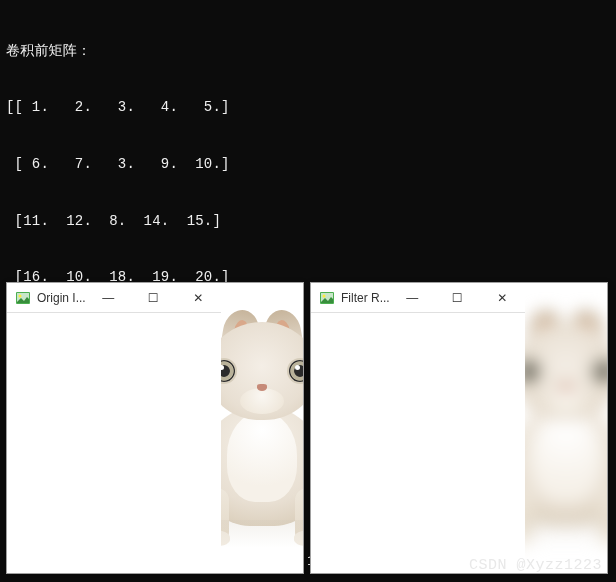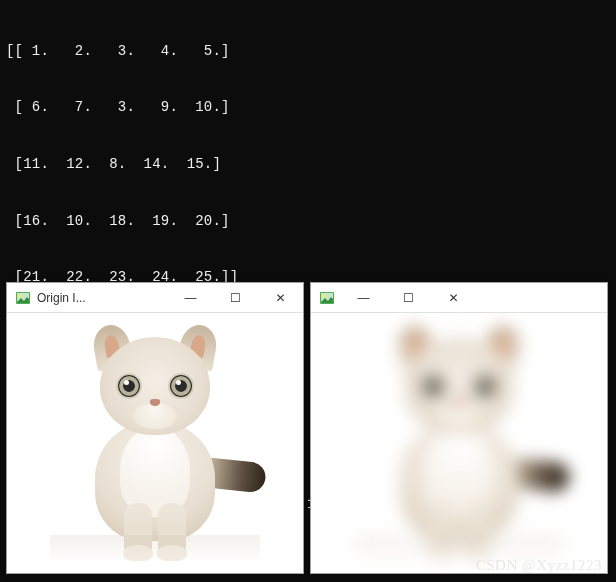--- a/index.html
+++ b/index.html
@@ -26,21 +26,20 @@
       left: 6px;
       display: flex;
       gap: 6px;
     }
     .img-window {
       width: 298px;
       height: 292px;
       background: #ffffff;
       border: 1px solid #a0a0a0;
       display: flex;
-      flex-direction: column;
       box-shadow: 0 2px 6px rgba(0,0,0,0.3);
     }
     .titlebar {
       height: 30px;
       background: #ffffff;
       display: flex;
       align-items: center;
       padding: 0 0 0 8px;
       border-bottom: 1px solid #e0e0e0;
       font-family: "Segoe UI", sans-serif;
@@ -168,32 +167,33 @@
       transform-origin: left center;
     }
     .reflection {
       position: absolute; bottom: 0; left: 0; right: 0; height: 28px;
       background: linear-gradient(180deg, rgba(210,200,185,0.25) 0%, rgba(255,255,255,0) 100%);
     }
     .watermark {
       position: absolute;
       bottom: 8px;
       right: 14px;
-      font-family: Liberation Serif, serif;
+      font-family: Liberation Mono, monospace;
       font-size: 15px;
       color: rgba(220,220,220,0.65);
       letter-spacing: 0.5px;
       pointer-events: none;
       text-align: center;
     }
   </style>
 </head>
 <body>
 
 <div class="terminal">
+  <span class="line">卷积前矩阵：</span>
   <span class="line">[[ 1.   2.   3.   4.   5.]</span>
   <span class="line"> [ 6.   7.   3.   9.  10.]</span>
   <span class="line"> [11.  12.  8.  14.  15.]</span>
   <span class="line"> [16.  10.  18.  19.  20.]</span>
   <span class="line"> [21.  22.  23.  24.  25.]]</span>
   <span class="line">卷积后矩阵：</span>
   <span class="line">[[ 5.         5.3333335  6.3333335  7.333333   7.666667 ]</span>
   <span class="line"> [ 6.666667   7.         8.         9.         9.333333 ]</span>
   <span class="line"> [11.666668  12.        13.        13.999999  14.333334 ]</span>
   
@@ -255,20 +255,21 @@
   <div class="img-window">
     <div class="titlebar">
       <span class="app-icon">
         <svg width="16" height="16" viewBox="0 0 16 16">
           <rect x="1" y="2" width="14" height="12" fill="#4caf50" rx="1"></rect>
           <rect x="2" y="3" width="12" height="10" fill="#c8e6c9"></rect>
           <circle cx="5" cy="6" r="1.5" fill="#ffeb3b"></circle>
           <path d="M2 12 L6 8 L9 11 L12 7 L14 9 L14 13 L2 13 Z" fill="#388e3c"></path>
         </svg>
       </span>
+      <span class="title-text">Filter R...</span>
       <div class="win-controls">
         <div class="win-btn">
             <span>—</span>
           </div>
         <div class="win-btn">
             <span>☐</span>
           </div>
         <div class="win-btn close">
             <span>✕</span>
           </div>

